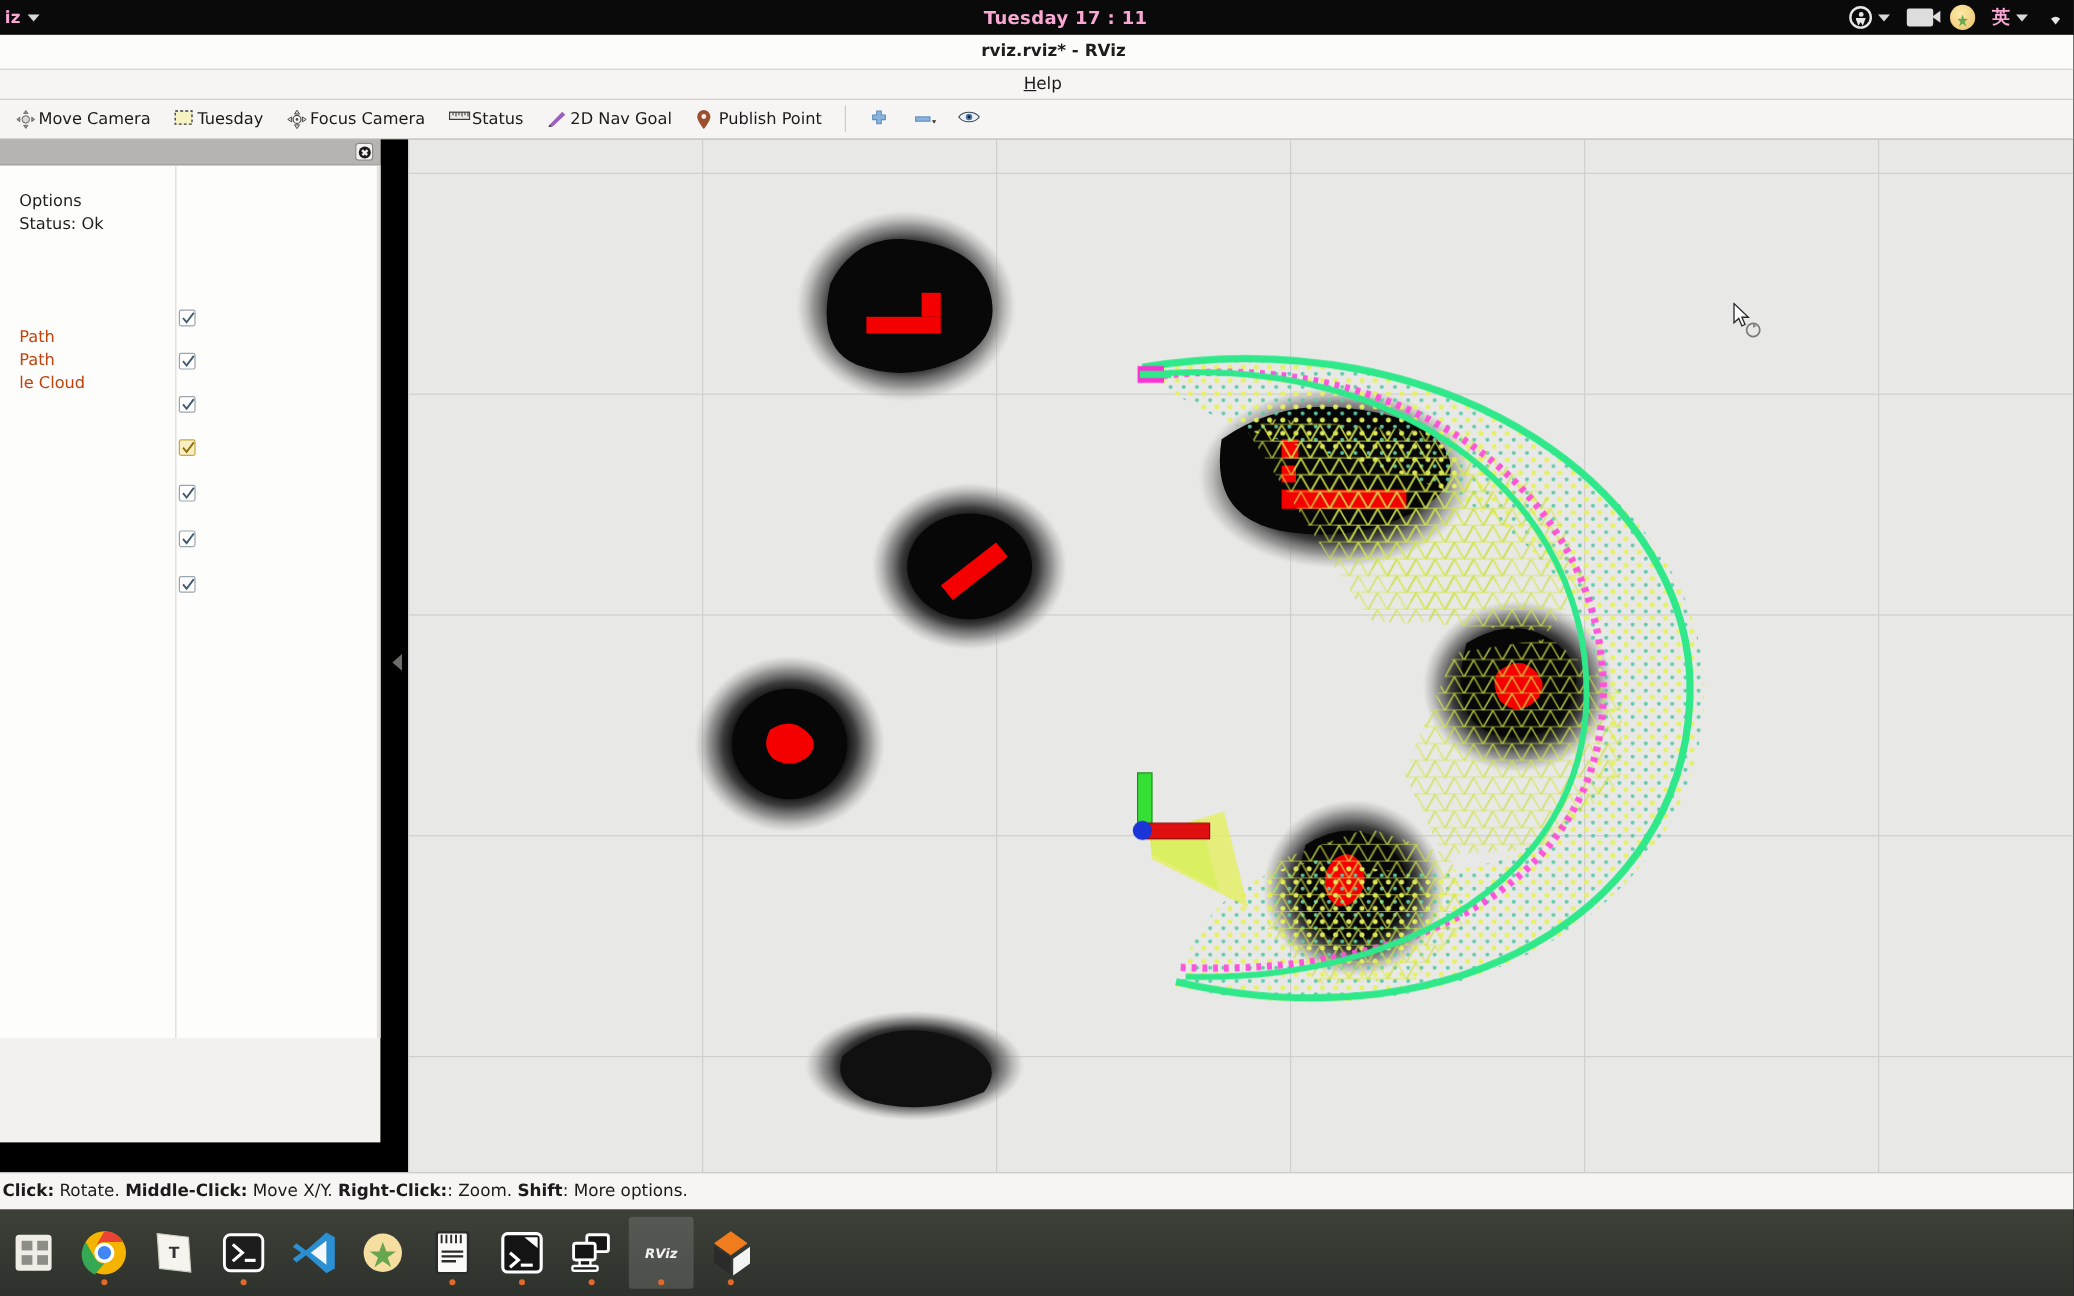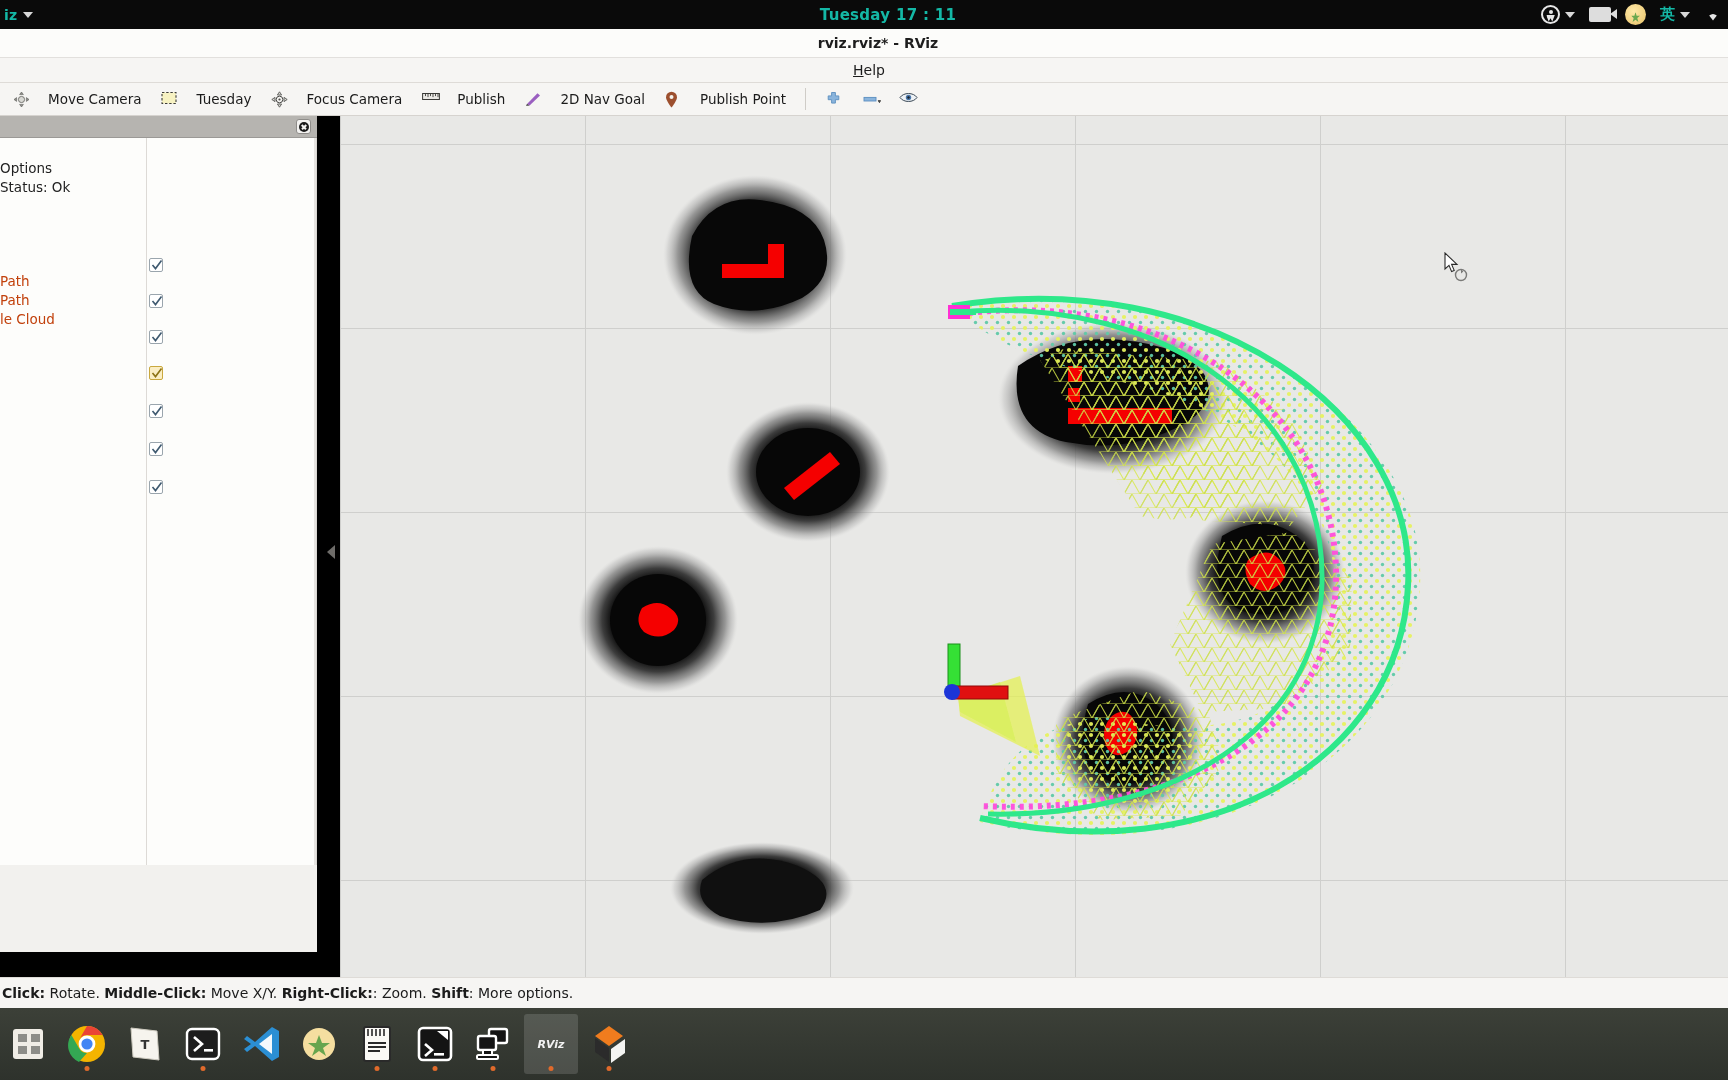--- a/index.html
+++ b/index.html
@@ -7,21 +7,21 @@
     width: 1728px; height: 1080px;
     overflow: hidden;
     font-family: "DejaVu Sans", "Liberation Sans", sans-serif;
     background: #000;
   }
   #root { position: relative; width: 1728px; height: 1080px; }
 
   
   .sysbar {
     position: absolute; left: 0; top: 0; width: 1728px; height: 29px;
-    background: #0a0a0a; color: #14b8a6;
+    background: #0a0a0a; color: #f9a8d4;
     display: flex; align-items: center;
     font-size: 14px;
   }
   .sysbar-left { display: flex; align-items: center; gap: 6px; padding-left: 4px; }
   .sysbar-appname { font-weight: 600; letter-spacing: .2px; }
   .caret-down {
     width: 0; height: 0;
     border-left: 5px solid transparent; border-right: 5px solid transparent;
     border-top: 6px solid #d8d8d8;
     display: inline-block;
@@ -89,21 +89,21 @@
   .menu-item { font-size: 14px; color: #1b1b1b; padding: 2px 6px; }
   .menu-item u { text-decoration: underline; }
 
   
   .toolbar {
     position: absolute; left: 0; top: 83px; width: 1728px; height: 33px;
     background: #f6f5f3; border-bottom: 1px solid #d6d3cf;
     display: flex; align-items: center; gap: 2px; padding-left: 4px;
   }
   .tb-btn {
-    display: flex; align-items: center; gap: 18px;
+    display: flex; align-items: center; gap: 2px;
     padding: 3px 8px; font-size: 13.5px; color: #1b1b1b;
     border: 1px solid transparent; border-radius: 3px;
     white-space: nowrap;
   }
   .tb-sep { width: 1px; height: 22px; background: #cfccc7; margin: 0 8px; }
 
   
   .ic { width: 17px; height: 17px; position: relative; flex: 0 0 auto; }
   .ic-move svg, .ic-focus svg, .ic-plus svg, .ic-minus svg, .ic-eye svg,
   .ic-measure svg, .ic-nav svg, .ic-pin svg, .ic-select svg { display:block; }
@@ -145,21 +145,21 @@
     background: #dddad6;
   }
   .lp-scroll-right {
     position: absolute; right: 0; top: 0; width: 2px; height: 727px; background: #e6e4e1;
   }
   .tree-row {
     position: absolute; left: 0; width: 317px; height: 19px;
     display: flex; align-items: center;
     font-size: 13.5px; color: #1f1f1f;
   }
-  .tree-label { padding-left: 0px; white-space: nowrap; }
+  .tree-label { padding-left: 16px; white-space: nowrap; }
   .tree-label.link { color: #c2410c; font-weight: 400; }
   .tree-check {
     position: absolute; left: 149px; top: 2px;
     width: 14px; height: 14px; border: 1px solid #9aa5ad;
     background: #fff; border-radius: 2px;
   }
   .tree-check.warn { background: #fbeec4; border-color: #c9a83e; }
   .tree-check svg { position: absolute; left: 1px; top: 0px; }
 
   .lp-footer {
@@ -316,21 +316,21 @@
       <span>Focus Camera</span>
     </div>
 
     <div class="tb-btn">
       <span class="ic ic-measure">
         <svg width="18" height="11" viewBox="0 0 18 11">
           <rect x=".6" y="2.5" width="16.8" height="6" fill="#eceae6" stroke="#3a3a37" stroke-width="1"></rect>
           <path d="M3.5 2.5v2.6M6 2.5v3.6M8.5 2.5v2.6M11 2.5v3.6M13.5 2.5v2.6M16 2.5v3.6" stroke="#3a3a37" stroke-width=".9"></path>
         </svg>
       </span>
-      <span>Publish</span>
+      <span>Status</span>
     </div>
 
     <div class="tb-btn">
       <span class="ic ic-nav">
         <svg width="17" height="15" viewBox="0 0 17 15">
           <path d="M2 13 L12.5 2.2 L15 4.6 L4.6 14.4 Z" fill="#9a5fc0"></path>
           <path d="M2 13 L4.6 14.4 L1 14.8 Z" fill="#2b2b2b"></path>
         </svg>
       </span>
       <span>2D Nav Goal</span>

